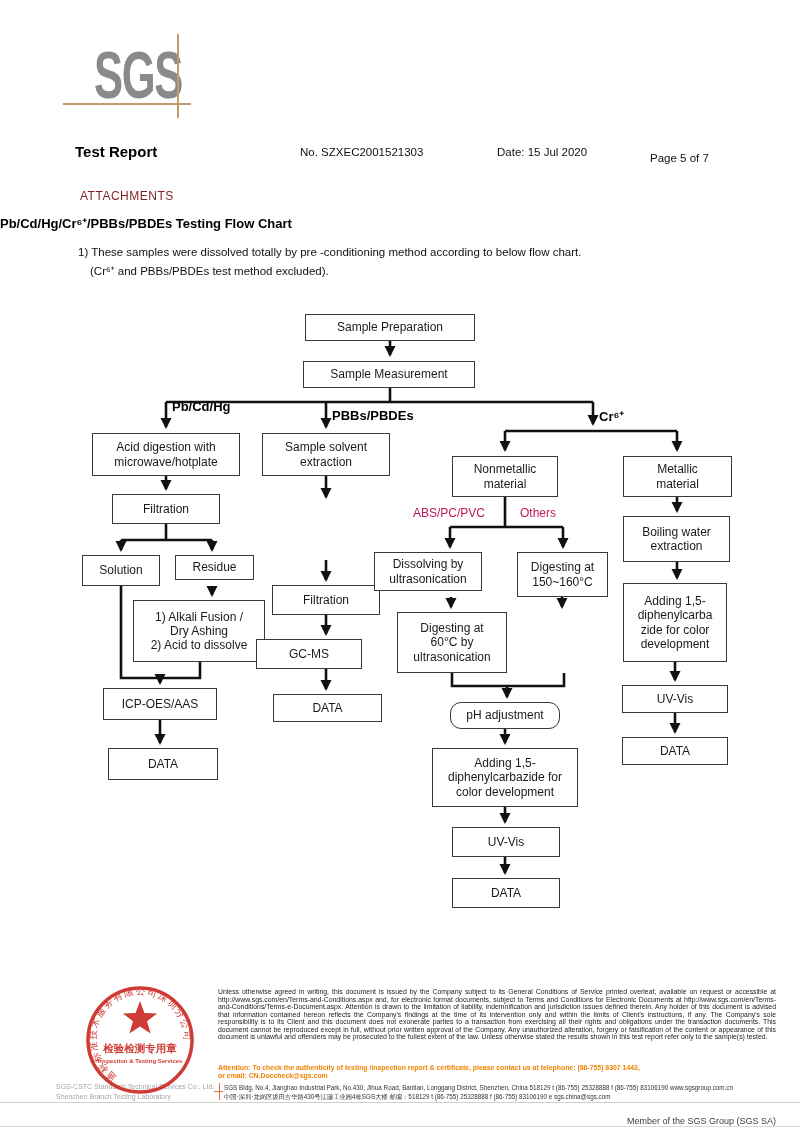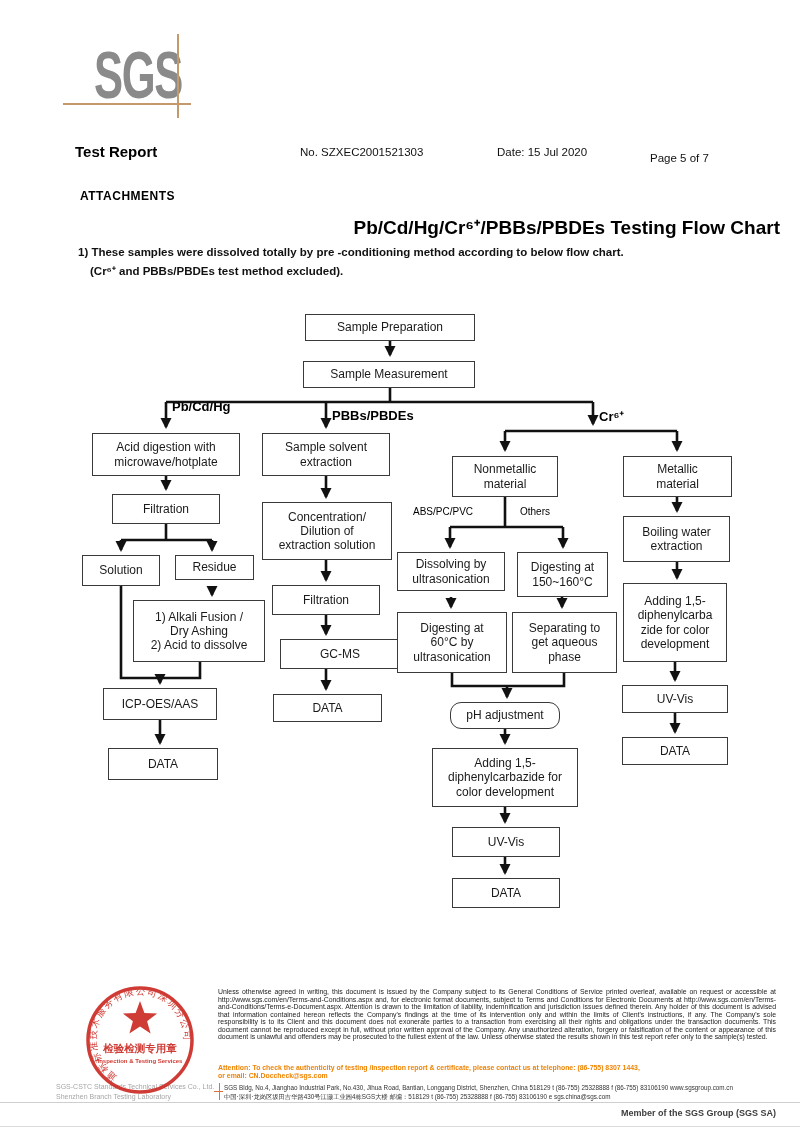--- a/index.html
+++ b/index.html
@@ -6,36 +6,36 @@
   .page{position:relative;width:800px;height:1131px;background:#fff;overflow:hidden;
         font-family:"Liberation Sans",sans-serif;color:#1c1c1c;}
   .abs{position:absolute;}
   
   .logo-text{font-weight:bold;font-size:66px;color:#8a8a8a;letter-spacing:-2px;
              transform:scaleX(0.66);transform-origin:left top;line-height:1;}
   .cross-v{width:2px;background:#c49a6c;}
   .cross-h{height:2px;background:#c49a6c;}
   .hdr{font-size:11.5px;color:#111;}
   .hdr-title{font-size:15px;font-weight:bold;color:#000;}
-  .attach{font-size:12px;font-weight:bold;letter-spacing:0.5px;color:#000000;}
-  .chart-title{width:780px;text-align:right;font-size:19px;font-weight:bold;color:#000;}
-  .note{font-size:11.5px;color:#111;font-weight:bold;}
+  .attach{font-size:12px;font-weight:normal;letter-spacing:0.5px;color:#7f1d1d;}
+  .chart-title{width:780px;text-align:left;font-size:13px;font-weight:bold;color:#000;}
+  .note{font-size:11.5px;color:#111;}
   
   .fbox{position:absolute;border:1.6px solid #3a3a3a;background:#fff;
         display:flex;align-items:center;justify-content:center;text-align:center;
         font-size:12px;line-height:1.18;color:#1a1a1a;white-space:pre-line;box-sizing:border-box;}
   .blabel{position:absolute;font-size:13px;font-weight:bold;color:#000;}
-  .slabel{position:absolute;font-size:10px;color:#000000;}
+  .slabel{position:absolute;font-size:12px;color:#be185d;}
   svg.overlay{position:absolute;left:0;top:0;pointer-events:none;}
   
   .legal{width:558px;font-size:6.9px;line-height:7.55px;color:#222;text-align:justify;}
   .attention{width:558px;font-size:6.9px;line-height:8px;color:#f08300;font-weight:bold;white-space:pre-line;}
   .addr{width:552px;font-size:6.3px;line-height:9px;color:#333;white-space:nowrap;overflow:hidden;}
   .stamp-co{width:175px;font-size:7px;line-height:9.5px;color:#a6a6a6;}
-  .member{width:276px;text-align:right;font-size:9px;font-weight:bold;color:#3d3d3d;}
+  .member{width:276px;text-align:right;font-size:9px;font-weight:normal;color:#3d3d3d;margin-top:8px;}
   .divider{height:1px;background:#cfcfcf;}
   .addr-bar{width:1px;background:#e0703a;}
   .addr-tick{height:1px;background:#e0703a;}
 </style>
 </head>
 <body>
 
 <div class="page">
 
   <div class="abs logo-text" style="left:94px;top:42px;">SGS</div>
@@ -67,41 +67,35 @@
   <div class="fbox" style="left:82px;top:555px;width:78px;height:31px;">Solution</div>
   <div class="fbox" style="left:175px;top:555px;width:79px;height:25px;">Residue</div>
   <div class="fbox" style="left:133px;top:600px;width:132px;height:62px;">1) Alkali Fusion /
 Dry Ashing
 2) Acid to dissolve</div>
   <div class="fbox" style="left:103px;top:688px;width:114px;height:32px;">ICP-OES/AAS</div>
   <div class="fbox" style="left:108px;top:748px;width:110px;height:32px;">DATA</div>
 
   <div class="fbox" style="left:262px;top:433px;width:128px;height:43px;">Sample solvent
 extraction</div>
-  <div class="fbox" style="left:262px;top:502px;width:130px;height:58px;">Concentration/
-Dilution of
-extraction solution</div>
   <div class="fbox" style="left:272px;top:585px;width:108px;height:30px;">Filtration</div>
-  <div class="fbox" style="left:280px;top:639px;width:120px;height:30px;">GC-MS</div>
+  <div class="fbox" style="left:256px;top:639px;width:106px;height:30px;">GC-MS</div>
   <div class="fbox" style="left:273px;top:694px;width:109px;height:28px;">DATA</div>
 
   <div class="fbox" style="left:452px;top:456px;width:106px;height:41px;">Nonmetallic
 material</div>
   <div class="fbox" style="left:623px;top:456px;width:109px;height:41px;">Metallic
 material</div>
-  <div class="fbox" style="left:397px;top:552px;width:108px;height:39px;">Dissolving by
+  <div class="fbox" style="left:374px;top:552px;width:108px;height:39px;">Dissolving by
 ultrasonication</div>
   <div class="fbox" style="left:517px;top:552px;width:91px;height:45px;">Digesting at
 150~160°C</div>
   <div class="fbox" style="left:397px;top:612px;width:110px;height:61px;">Digesting at
 60°C by
 ultrasonication</div>
-  <div class="fbox" style="left:512px;top:612px;width:105px;height:61px;">Separating to
-get aqueous
-phase</div>
   <div class="fbox" style="left:450px;top:702px;width:110px;height:27px;border-radius:11px;">pH adjustment</div>
   <div class="fbox" style="left:432px;top:748px;width:146px;height:59px;">Adding 1,5-
 diphenylcarbazide for
 color development</div>
   <div class="fbox" style="left:452px;top:827px;width:108px;height:30px;">UV-Vis</div>
   <div class="fbox" style="left:452px;top:878px;width:108px;height:30px;">DATA</div>
 
   <div class="fbox" style="left:623px;top:516px;width:107px;height:46px;">Boiling water
 extraction</div>
   <div class="fbox" style="left:623px;top:583px;width:104px;height:79px;">Adding 1,5-

